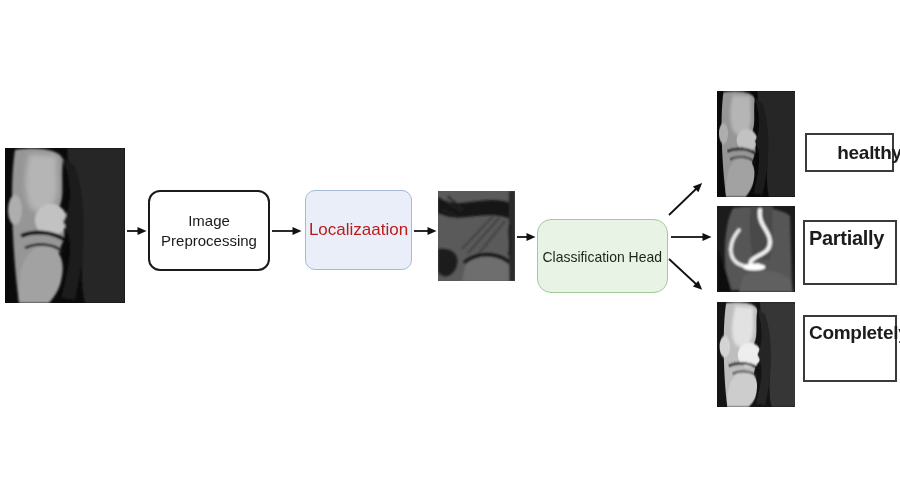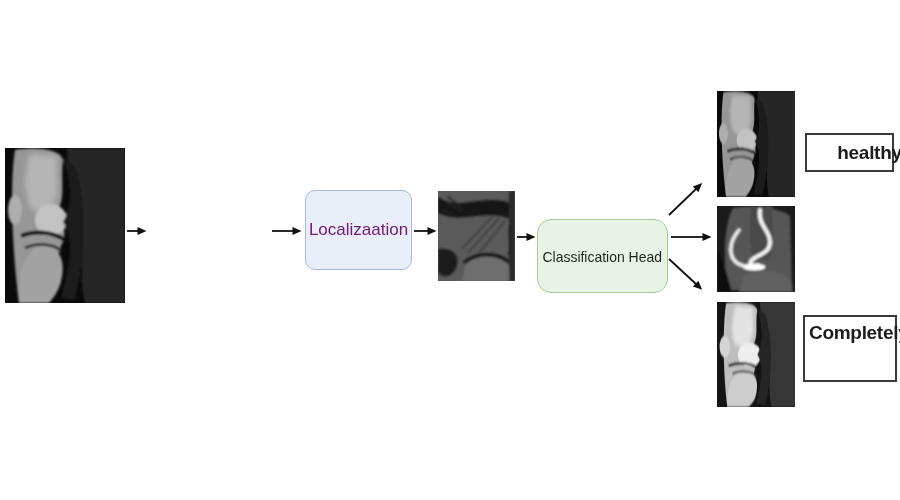--- a/index.html
+++ b/index.html
@@ -6,21 +6,21 @@
   body{font-family:"Liberation Sans","DejaVu Sans",sans-serif;background:#ffffff;}
   .canvas{position:relative;width:900px;height:500px;background:#ffffff;overflow:hidden;}
   .mri{position:absolute;overflow:hidden;background:#0a0a0a;}
   .mri svg{display:block;width:100%;height:100%;}
   .node{position:absolute;display:flex;align-items:center;justify-content:center;
         text-align:center;box-sizing:border-box;color:#1a1a1a;}
   .node .lbl{display:block;}
   #preproc-box{border:2px solid #1a1a1a;border-radius:12px;background:#ffffff;
         font-size:15px;line-height:1.3;padding:4px 10px;}
   #local-box{border:1.5px solid #a8b8da;border-radius:10px;background:#e9eef8;
-        font-size:17px;color:#701a75;}
+        font-size:17px;color:#b91c1c;}
   #class-box{border:1.5px solid #a3cb94;border-radius:14px;background:#e8f3e5;
         font-size:15px;color:#1b241b;}
   #class-box .lbl{transform:scaleX(0.93);white-space:nowrap;}
   .out-label{position:absolute;box-sizing:border-box;border:2px solid #3a3a3a;background:#ffffff;
         font-weight:700;color:#1c1c1c;letter-spacing:-0.3px;white-space:nowrap;overflow:visible;}
   .out-label.center{display:flex;align-items:center;justify-content:center;font-size:19px;padding-left:40px;}
   .out-label.topalign{display:block;padding:5px 0 0 4px;font-size:20px;}
   #label-completely{font-size:19px;}
   #arrow-layer{position:absolute;left:0;top:0;pointer-events:none;}
   .bright{filter:brightness(1.22) contrast(0.97);}
@@ -113,33 +113,39 @@
         <ellipse cx="12" cy="66" rx="8" ry="16" fill="#b0b0b0"></ellipse>
         <path d="M66,0 L120,0 L120,155 L84,155 C74,118 94,62 68,22 Z" fill="#2a2a2a"></path>
         <path d="M62,10 C72,42 70,62 62,78 C74,96 68,122 60,150 L74,152 C84,110 88,60 74,18 Z" fill="#1e1e1e"></path>
         <path d="M18,94 C34,88 52,90 64,98" stroke="#101010" stroke-width="4" fill="none"></path>
         <path d="M16,155 C14,126 24,104 42,102 C58,102 64,116 61,132 C59,146 52,152 48,155 Z" fill="#aaaaaa"></path>
         <path d="M24,106 C36,100 54,102 62,110" stroke="#161616" stroke-width="2.5" fill="none"></path>
       </g>
     </svg>
   </div>
 
+  <div class="node" id="preproc-box" style="left:148px;top:190px;width:122px;height:81px;">
+    <span class="lbl">Image Preprocessing</span>
+  </div>
 
   <div class="node" id="local-box" style="left: 305px; top: 190px; width: 107px; height: 80px; background: rgb(233, 238, 248); border-color: rgb(168, 184, 218);">
     <span class="lbl">Localizaation</span>
   </div>
 
   <div class="node" id="class-box" style="left: 537px; top: 219px; width: 131px; height: 74px; background: rgb(232, 243, 229); border-color: rgb(163, 203, 148);">
     <span class="lbl">Classification Head</span>
   </div>
 
   <div class="out-label center" id="label-healthy" style="left:805px;top:133px;width:89px;height:39px;">
     <span>healthy</span>
   </div>
 
+  <div class="out-label topalign" id="label-partially" style="left:803px;top:220px;width:94px;height:65px;">
+    <span>Partially</span>
+  </div>
 
   <div class="out-label topalign" id="label-completely" style="left:803px;top:315px;width:94px;height:67px;">
     <span>Completely</span>
   </div>
 
   <svg id="arrow-layer" width="900" height="500" viewBox="0 0 900 500">
     <defs>
       <marker id="ah" markerUnits="userSpaceOnUse" markerWidth="10" markerHeight="9" refX="1" refY="4.5" orient="auto">
         <path d="M0.5,0.5 L9.5,4.5 L0.5,8.5 Z" fill="#111111"></path>
       </marker>

